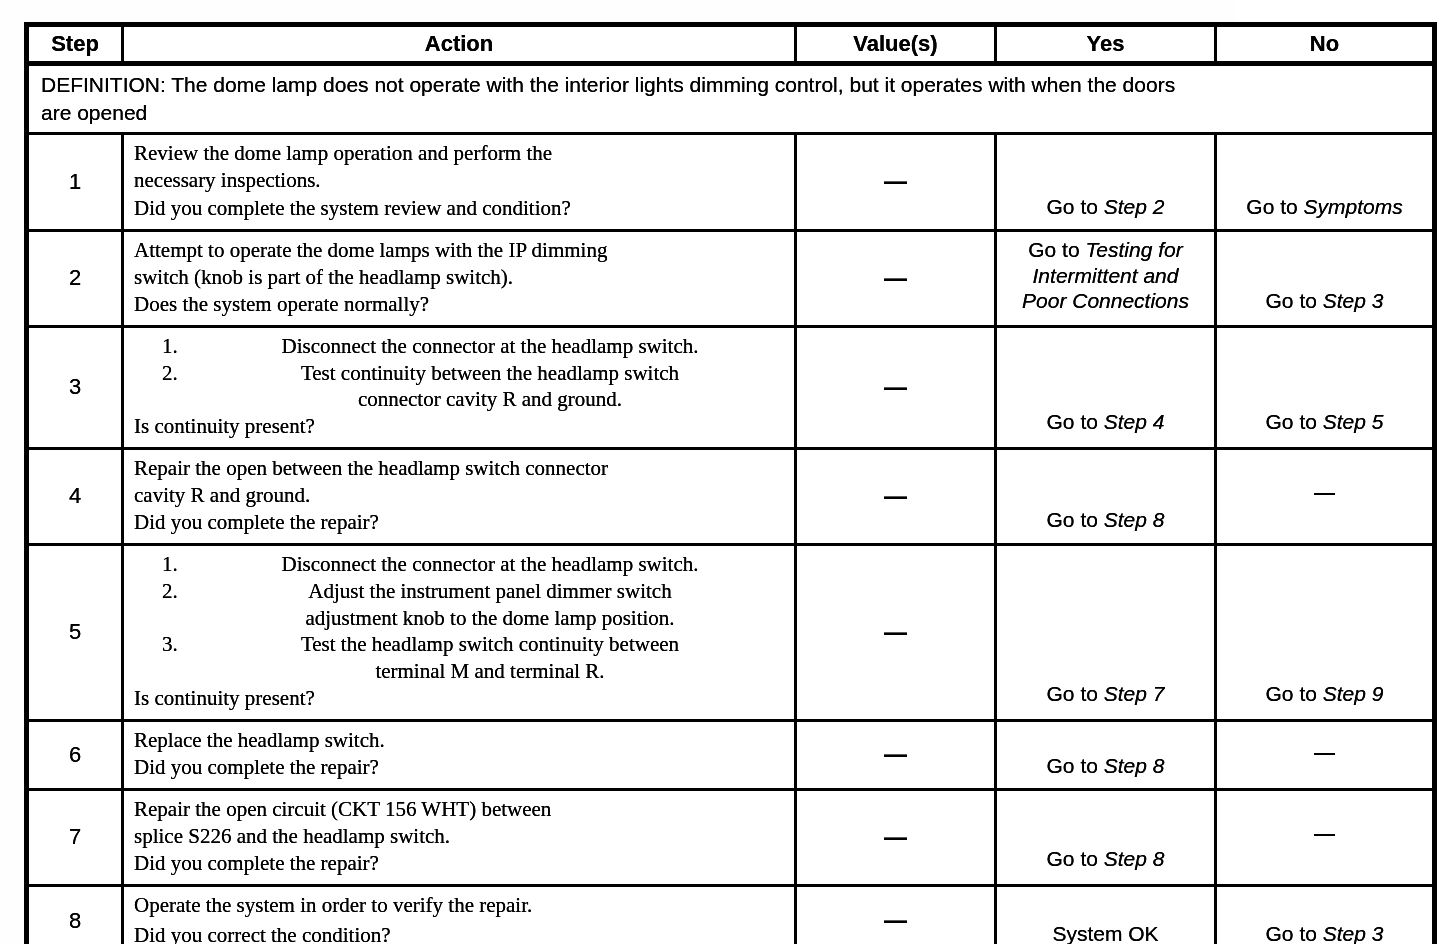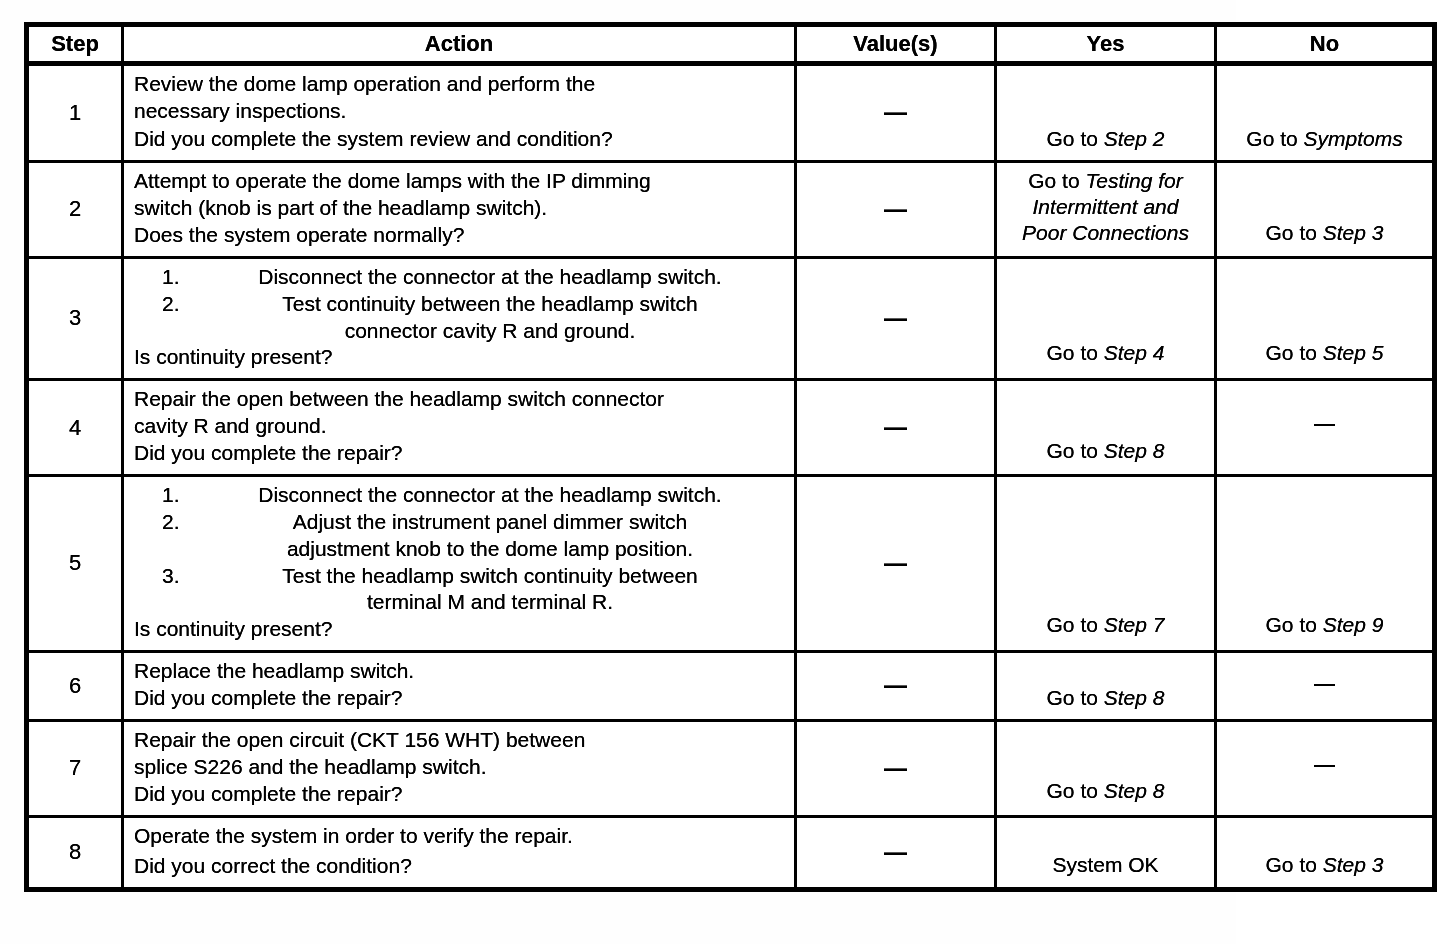--- a/index.html
+++ b/index.html
@@ -51,20 +51,21 @@
     text-shadow: 0 0 0.6px #000;
   }
   .step-cell {
     text-align: center;
     font-size: 22px;
     vertical-align: middle;
   }
   .action-cell {
     vertical-align: top;
     padding: 5px 10px 7px 10px;
+    font-family: Liberation Serif, serif;
   }
   .wrap {
     display: flex;
     flex-direction: column;
     justify-content: space-between;
   }
   .wrap.goto {
     justify-content: flex-end;
     text-align: center;
     line-height: 1.22;
@@ -138,20 +139,24 @@
     <thead>
       <tr>
         <th>Step</th>
         <th>Action</th>
         <th>Value(s)</th>
         <th>Yes</th>
         <th>No</th>
       </tr>
     </thead>
     <tbody>
+      <tr style="height:60px">
+        <td colspan="5" class="definition-cell">DEFINITION: The dome lamp does not operate with the interior lights dimming control, but it operates with when the doors
+are opened</td>
+      </tr>
 
       <tr style="height:96px">
         <td class="step-cell"><span>1</span></td>
         <td class="action-cell">
           <div class="wrap mh82">
             <div class="action-text">Review the dome lamp operation and perform the
 necessary inspections.</div>
             <div class="question">Did you complete the system review and condition?</div>
           </div>
         </td>

